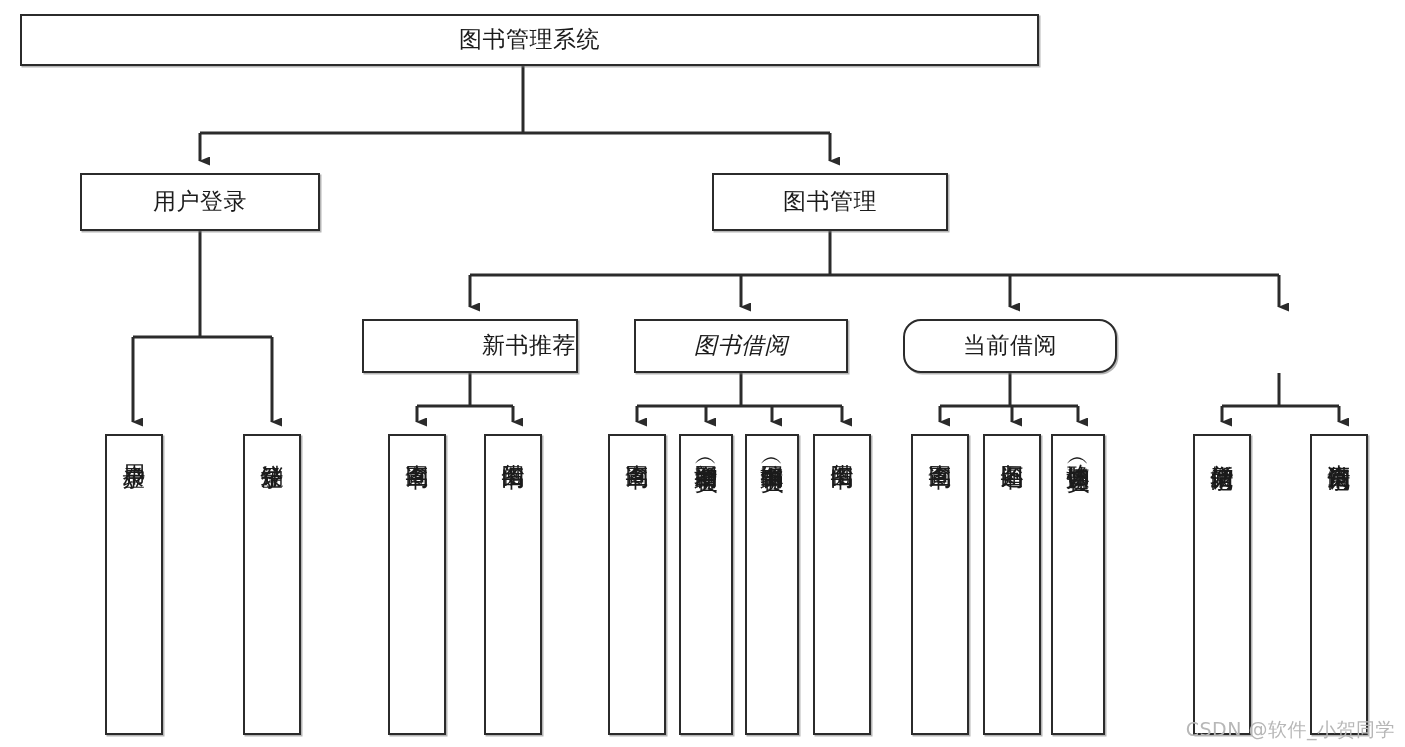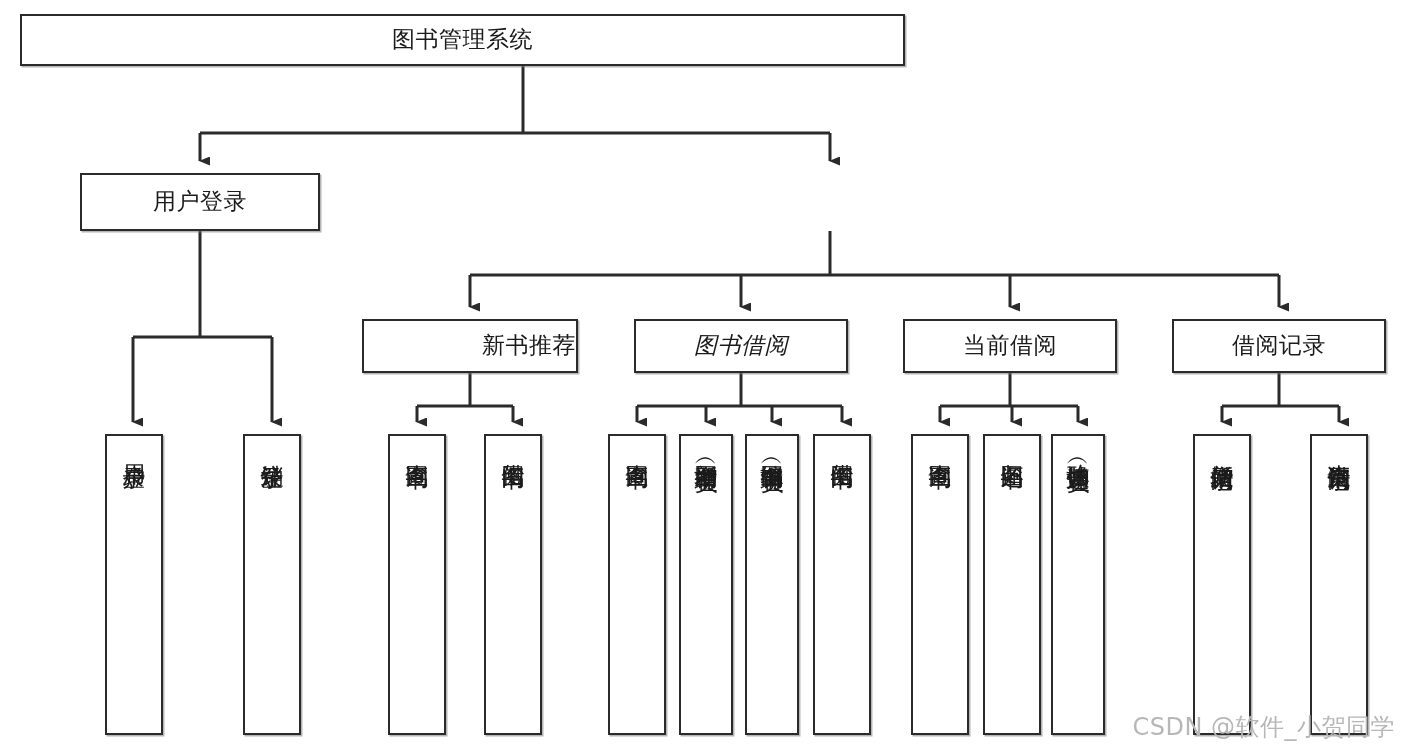--- a/index.html
+++ b/index.html
@@ -53,21 +53,21 @@
   }
   .node.v .vtext {
     writing-mode: vertical-rl;
     text-orientation: upright;
     display: block;
   }
   #watermark {
     position: absolute;
     right: 10px;
     bottom: 4px;
-    font-size: 24px;
+    font-size: 19px;
     color: #b7b7b7;
     letter-spacing: 0.5px;
     white-space: nowrap;
     pointer-events: none;
   }
 </style>
 </head>
 <body>
 
 <div id="canvas">
@@ -115,39 +115,39 @@
       <path d="M1012,406 L1012,422" marker-end="url(#arrow)"></path>
       <path d="M1078,406 L1078,422" marker-end="url(#arrow)"></path>
 
       <path d="M1279,373 L1279,406"></path>
       <path d="M1222,406 L1339,406"></path>
       <path d="M1222,406 L1222,422" marker-end="url(#arrow)"></path>
       <path d="M1339,406 L1339,422" marker-end="url(#arrow)"></path>
     </g>
   </svg>
 
-  <div class="node h" style="left:20px; top:14px; width:885px; height:52px;font-family:Liberation Serif, serif;">
+  <div class="node h" style="left:20px; top:14px; width:1019px; height:52px;font-family:Liberation Serif, serif;">
     <span>图书管理系统</span>
   </div>
 
   <div class="node h" style="left:80px; top:173px; width:240px; height:58px;">
     <span>用户登录</span>
+  </div>
+  <div class="node h" style="left:712px; top:173px; width:236px; height:58px;">
+    <span>图书管理</span>
   </div>
 
   <div class="node h" style="left:362px; top:319px; width:216px; height:54px;justify-content:flex-end;">
     <span>新书推荐</span>
   </div>
   <div class="node h" style="left:634px; top:319px; width:214px; height:54px;font-style:italic;">
     <span>图书借阅</span>
   </div>
-  <div class="node h" style="left:903px; top:319px; width:214px; height:54px;">
+  <div class="node h" style="left:903px; top:319px; width:214px; height:54px;border-radius:18px;">
     <span>当前借阅</span>
-  </div>
-  <div class="node h" style="left:1172px; top:319px; width:214px; height:54px;">
-    <span>借阅记录</span>
   </div>
 
   <div class="node v" style="left:105px; top:434px; width:58px; height:301px;">
     <span class="vtext">用户登录</span>
   </div>
   <div class="node v" style="left:243px; top:434px; width:58px; height:301px;">
     <span class="vtext">注销登录</span>
   </div>
   <div class="node v" style="left:388px; top:434px; width:58px; height:301px;">
     <span class="vtext">查询图书</span>

